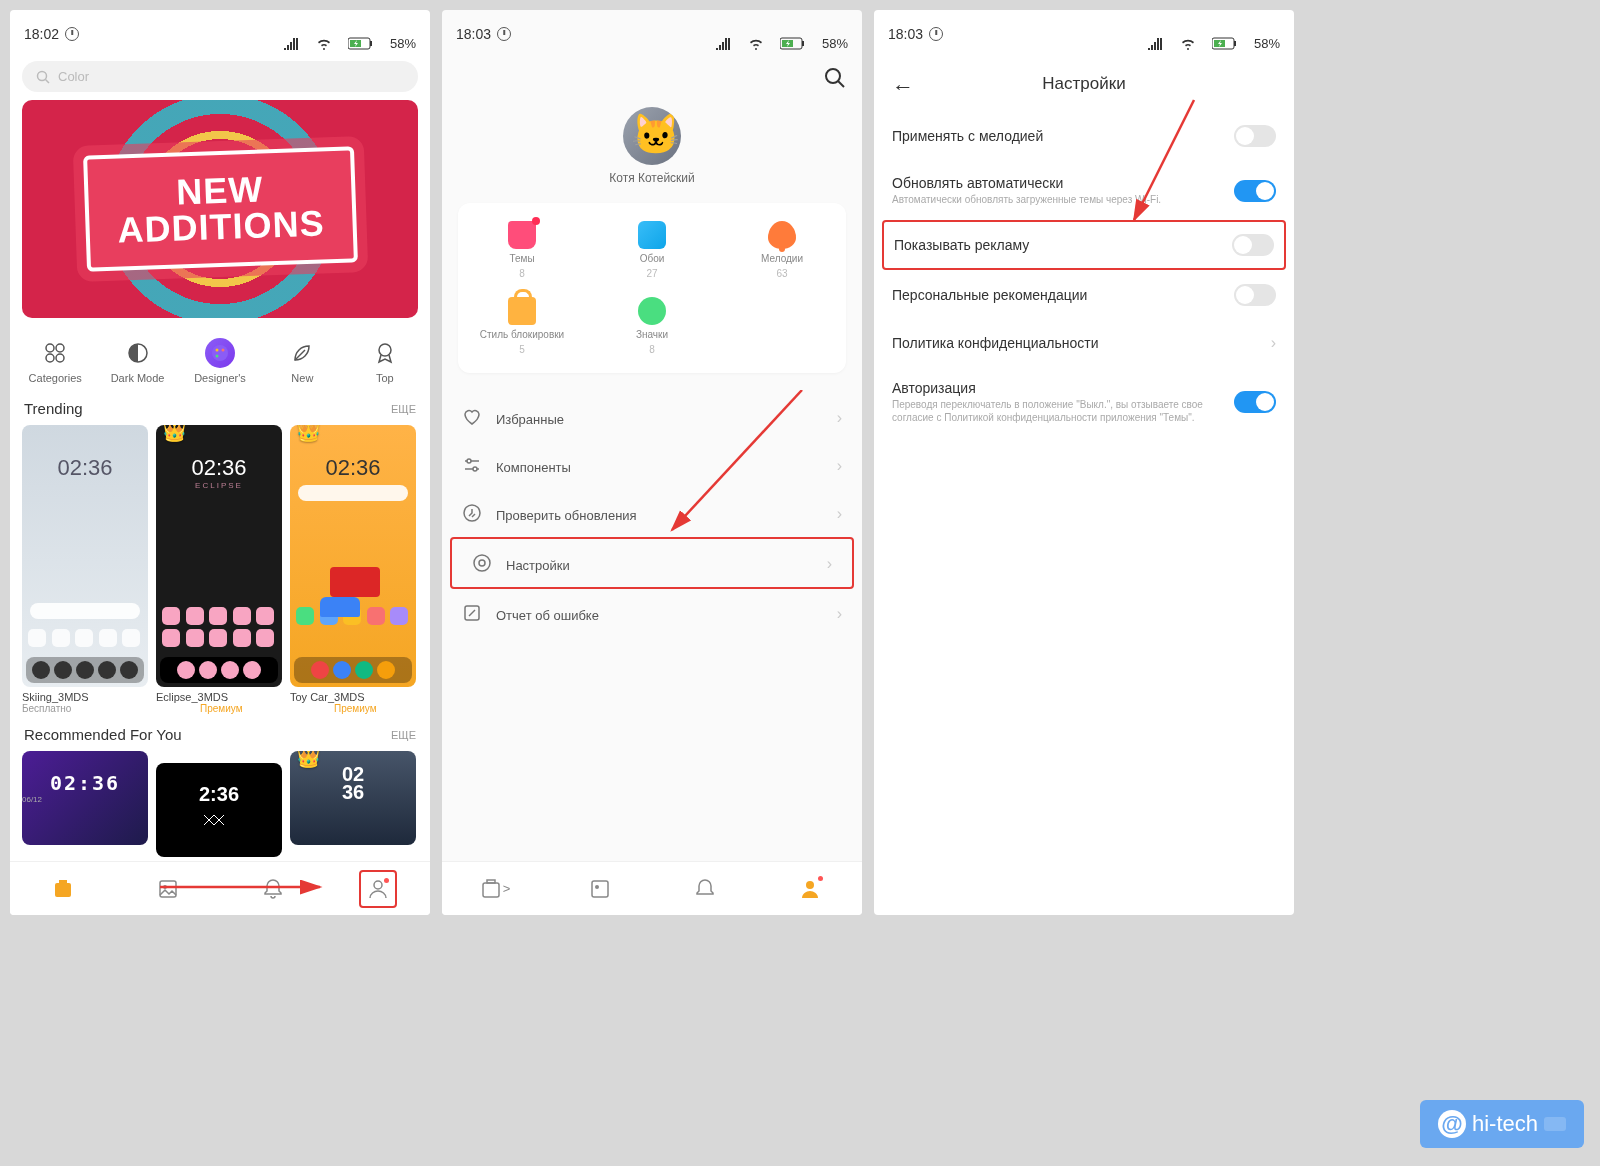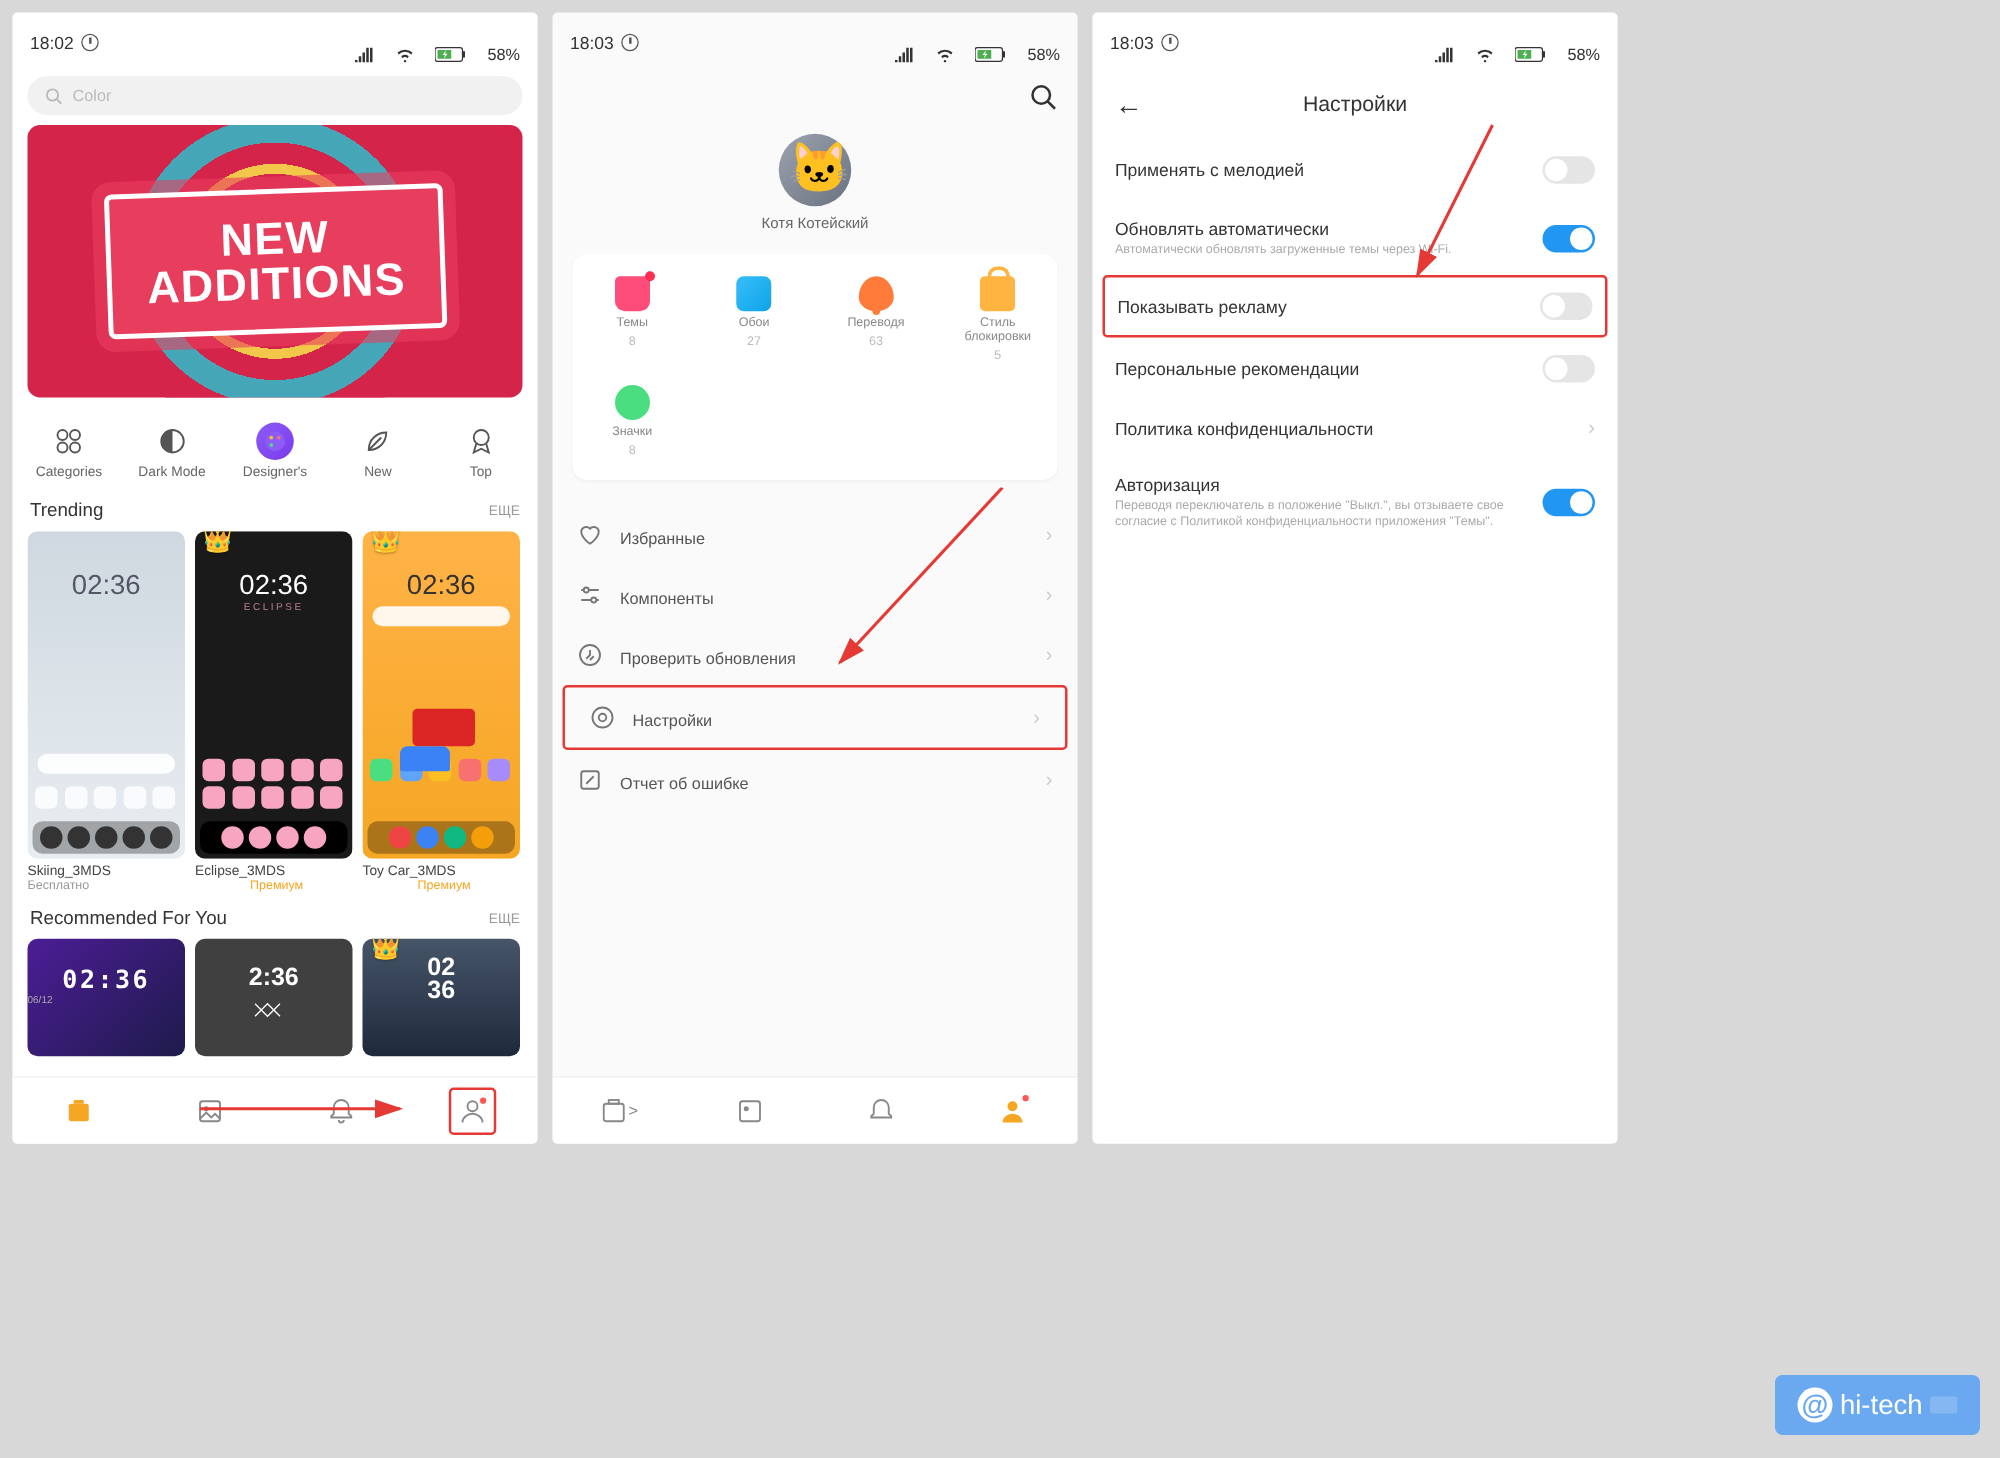--- a/index.html
+++ b/index.html
@@ -47,36 +47,36 @@
 .thumb-pill { background: rgba(255,255,255,0.9); height: 16px; border-radius: 8px; margin: 4px 8px; }
 .thumb-dock { background: rgba(0,0,0,0.3); margin: 4px; padding: 4px; border-radius: 8px; display: flex; gap: 4px; justify-content: center; }
 .thumb-dock > div { width: 18px; height: 18px; border-radius: 50%; background: #333; }
 .thumb-name { font-size: 11px; color: #444; margin-top: 4px; }
 .thumb-price { font-size: 10px; }
 .price-free { color: #999; }
 .price-premium { color: #f5a623; margin-left: 44px; }
 .rec-row { display: flex; gap: 8px; padding: 4px 12px; }
 .rec-thumb { width: 126px; height: 94px; border-radius: 8px; position: relative; overflow: hidden; }
 .rec1 { background: linear-gradient(135deg, #4c1d95, #1e1b4b); }
-.rec2 { background: #404040; }
+.rec2 { background: #000000; margin-top: 12px; }
 .rec3 { background: linear-gradient(#475569, #1e293b); }
 .rec-clock { color: #fff; font-size: 20px; text-align: center; padding-top: 20px; font-weight: 600; }
 .rec-clock.digital { font-family: monospace; letter-spacing: 2px; }
 .bottom-nav { position: absolute; bottom: 0; left: 0; right: 0; height: 54px; background: #fff; display: flex; justify-content: space-around; align-items: center; border-top: 1px solid #f0f0f0; }
 .nav-item { width: 38px; height: 38px; display: flex; align-items: center; justify-content: center; color: #888; position: relative; }
 .nav-item.active { color: #f5a623; }
 .nav-dot { position: absolute; top: 6px; right: 6px; width: 5px; height: 5px; background: #f55; border-radius: 50%; }
 .red-box { border: 2.5px solid #e53935; border-radius: 4px; }
 .red-arrow-1 { position: absolute; bottom: 18px; left: 150px; width: 170px; height: 20px; pointer-events: none; }
 
 .s2-top { display: flex; justify-content: flex-end; padding: 10px 16px; }
 .avatar { width: 58px; height: 58px; border-radius: 50%; background: linear-gradient(135deg, #9ca3af, #6b7280); margin: 8px auto 6px; position: relative; overflow: hidden; }
 .avatar::after { content: '🐱'; font-size: 40px; position: absolute; top: 4px; left: 8px; }
 .username { text-align: center; font-size: 12px; color: #666; }
-.grid3 { display: grid; grid-template-columns: repeat(4, 1fr); gap: 18px; background: #fff; margin: 18px 16px 0; padding: 18px 8px; border-radius: 12px; box-shadow: 0 1px 3px rgba(0,0,0,0.04); }
+.grid3 { display: grid; grid-template-columns: repeat(3, 1fr); gap: 18px; background: #fff; margin: 18px 16px 0; padding: 18px 8px; border-radius: 12px; box-shadow: 0 1px 3px rgba(0,0,0,0.04); }
 .grid-item { display: flex; flex-direction: column; align-items: center; gap: 4px; }
 .grid-icon { width: 28px; height: 28px; border-radius: 6px; position: relative; }
 .ico-themes { background: #ff4d7a; border-radius: 4px 4px 8px 8px; }
 .ico-themes::after { content: ''; position: absolute; top: -4px; right: -4px; width: 8px; height: 8px; background: #ff2d55; border-radius: 50%; }
 .ico-wall { background: linear-gradient(135deg, #38bdf8, #0ea5e9); }
 .ico-ring { background: #ff7b3a; border-radius: 50% 50% 50% 50% / 60% 60% 40% 40%; }
 .ico-ring::after { content:''; position:absolute; bottom:-3px; left:50%; transform:translateX(-50%); width:6px; height:6px; background:#ff7b3a; border-radius:50%; }
 .ico-lock { background: #ffb340; border-radius: 4px; }
 .ico-lock::before { content:''; position:absolute; top:-8px; left:6px; width:12px; height:12px; border:3px solid #ffb340; border-bottom:none; border-radius:8px 8px 0 0; }
 .ico-badge { background: #4ade80; border-radius: 50%; }
@@ -406,21 +406,21 @@
       <span class="grid-label">Темы</span>
       <span class="grid-count">8</span>
     </div>
     <div class="grid-item">
       <div class="grid-icon ico-wall"></div>
       <span class="grid-label">Обои</span>
       <span class="grid-count">27</span>
     </div>
     <div class="grid-item">
       <div class="grid-icon ico-ring"></div>
-      <span class="grid-label">Переводя</span>
+      <span class="grid-label">Мелодии</span>
       <span class="grid-count">63</span>
     </div>
     <div class="grid-item">
       <div class="grid-icon ico-lock"></div>
       <span class="grid-label">Стиль блокировки</span>
       <span class="grid-count">5</span>
     </div>
     <div class="grid-item">
       <div class="grid-icon ico-badge"></div>
       <span class="grid-label">Значки</span>

